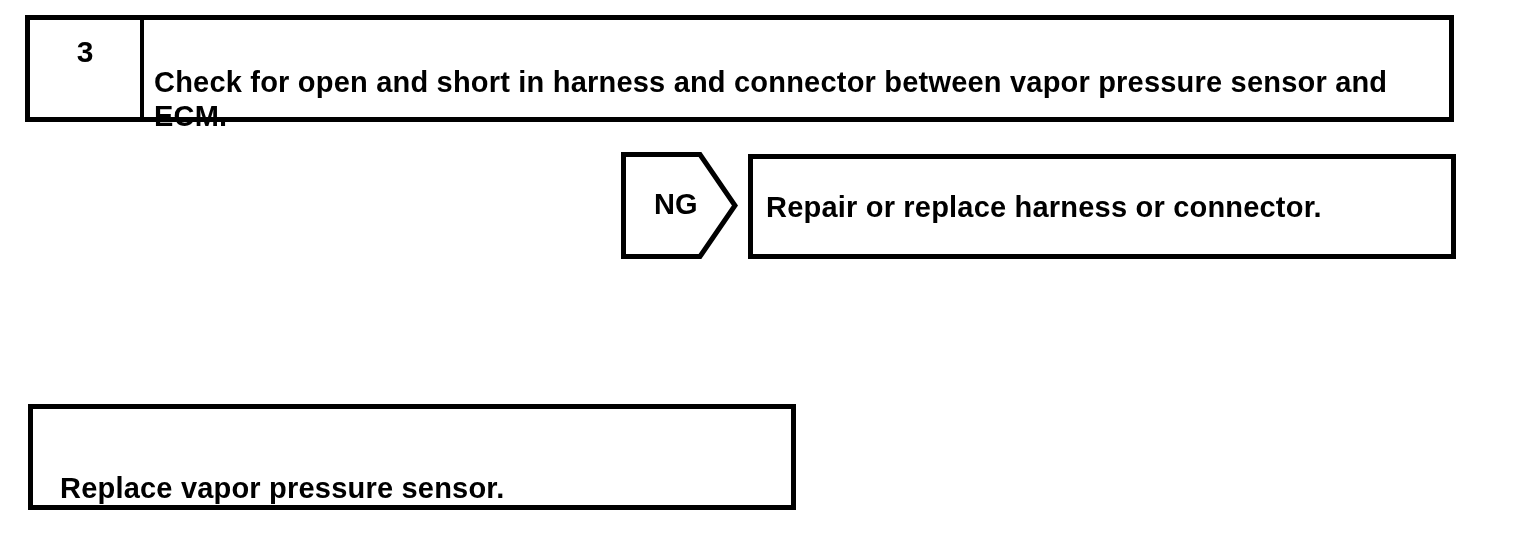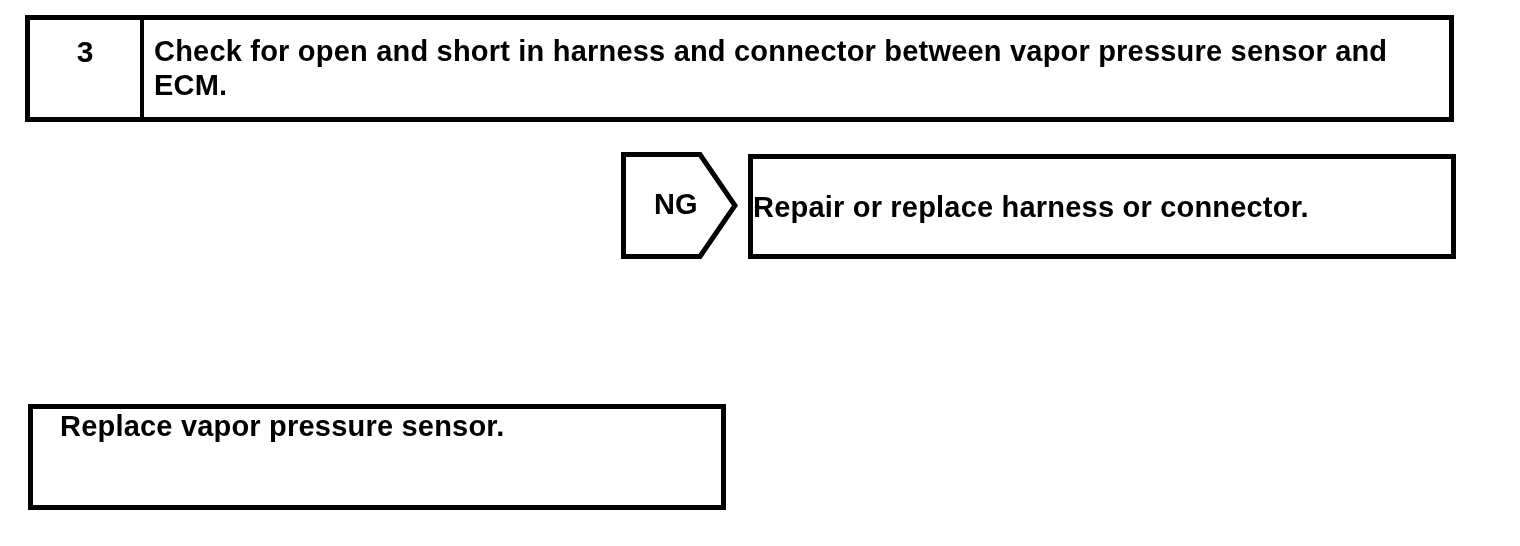--- a/index.html
+++ b/index.html
@@ -44,43 +44,45 @@
     font-size: 30px;
     line-height: 30px;
     margin-top: 17px;
   }
   .step-text {
     font-size: 29px;
     line-height: 34px;
     padding: 14px 20px 0 10px;
     max-width: 1250px;
     letter-spacing: 0.2px;
+    margin-top: 31px;
   }
   
   .ng-result {
     left: 748px;
     top: 154px;
     width: 708px;
     height: 105px;
     display: flex;
     align-items: center;
   }
   .ng-result-text {
     font-size: 29px;
     line-height: 34px;
+    padding-left: 13px;
     letter-spacing: 0.2px;
   }
   
   .ok-result {
     left: 28px;
     top: 404px;
-    width: 698px;
+    width: 768px;
     height: 106px;
     display: flex;
-    align-items: flex-start;
+    align-items: flex-end;
   }
   .ok-result-text {
     font-size: 29px;
     line-height: 34px;
     padding-left: 27px;
     letter-spacing: 0.2px;
   }
   
   .connector {
     position: absolute;

